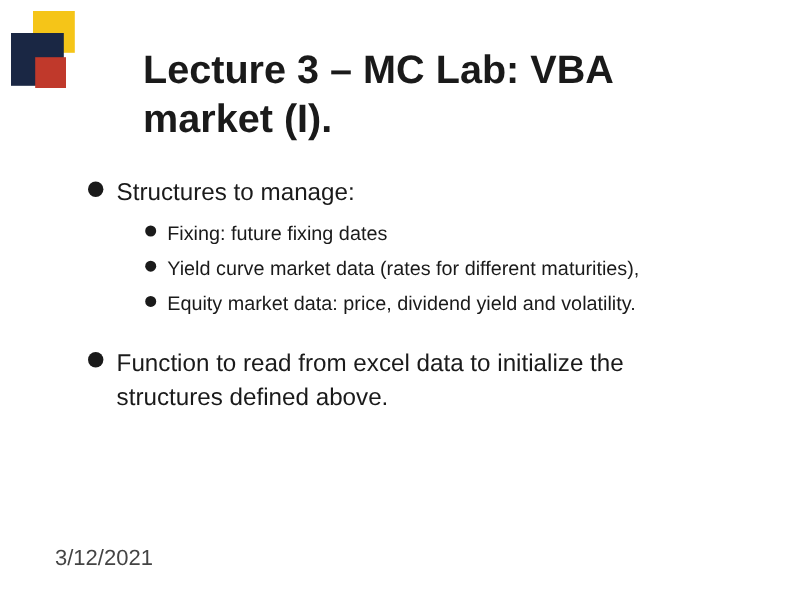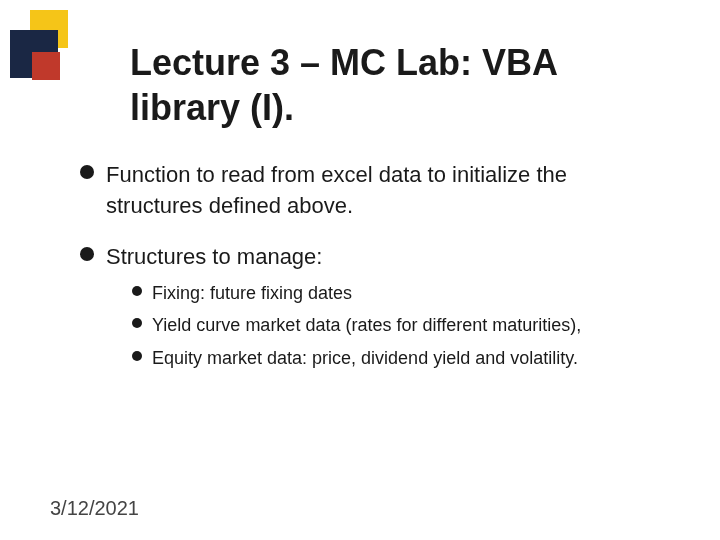--- a/index.html
+++ b/index.html
@@ -143,30 +143,25 @@
 
   <div class="decorative-squares">
     <div class="sq-yellow"></div>
     <div class="sq-dark-blue"></div>
     <div class="sq-red"></div>
   </div>
 
   <div class="title-block">
     <div class="slide-title">
       <span>Lecture 3 – MC Lab: VBA</span><br>
-      <span>library (I).</span>
+      <span>market (I).</span>
     </div>
   </div>
 
   <div class="content-area">
-
-    <div class="main-bullet">
-      <div class="bullet-dot"></div>
-      <div class="bullet-text">Function to read from excel data to initialize the structures defined above.</div>
-    </div>
 
     <div class="main-bullet">
       <div class="bullet-dot"></div>
       <div>
         <div class="bullet-text">Structures to manage:</div>
         <div class="sub-bullets">
 
           <div class="sub-bullet">
             <div class="sub-bullet-dot"></div>
             <div class="sub-bullet-text">Fixing: future fixing dates</div>
@@ -178,19 +173,24 @@
           </div>
 
           <div class="sub-bullet">
             <div class="sub-bullet-dot"></div>
             <div class="sub-bullet-text">Equity  market  data:  price,  dividend  yield  and volatility.</div>
           </div>
         </div>
       </div>
     </div>
 
+    <div class="main-bullet">
+      <div class="bullet-dot"></div>
+      <div class="bullet-text">Function to read from excel data to initialize the structures defined above.</div>
+    </div>
+
   </div>
 
   <div class="date-footer">
     <span>3/12/2021</span>
   </div>
 
 </div>
 
 </body></html>

